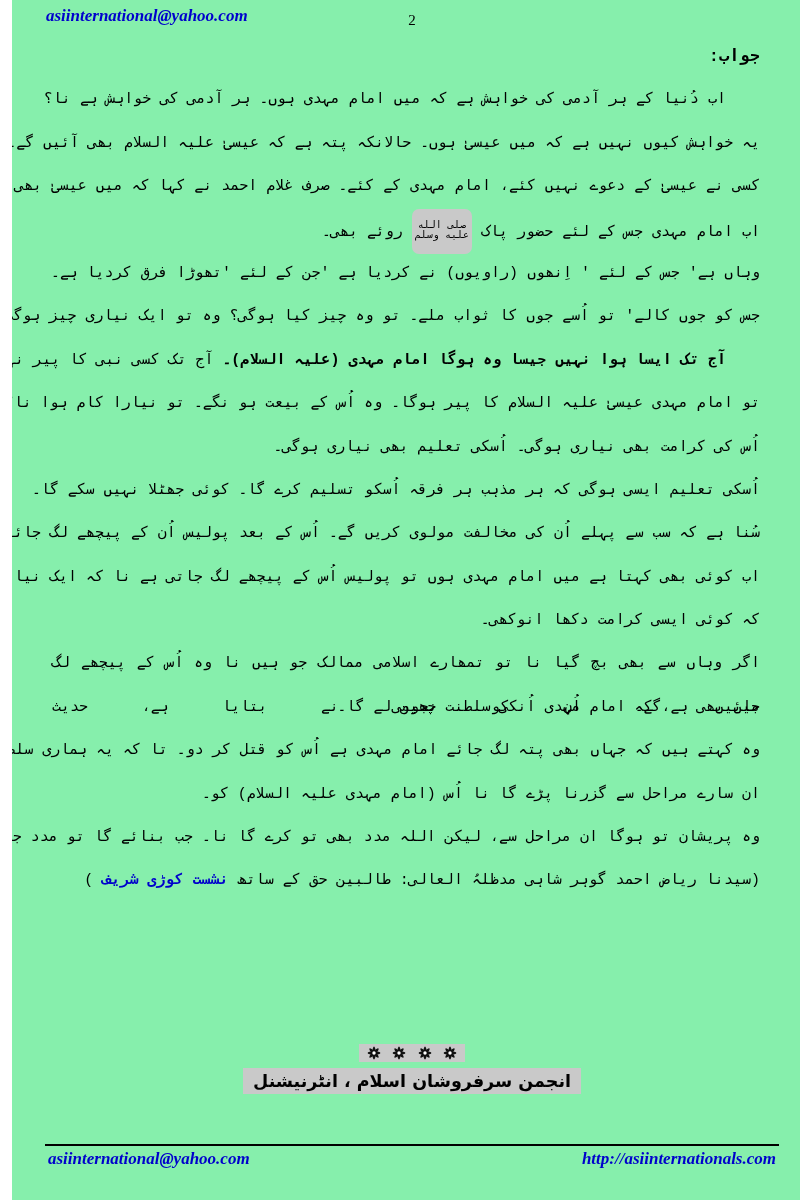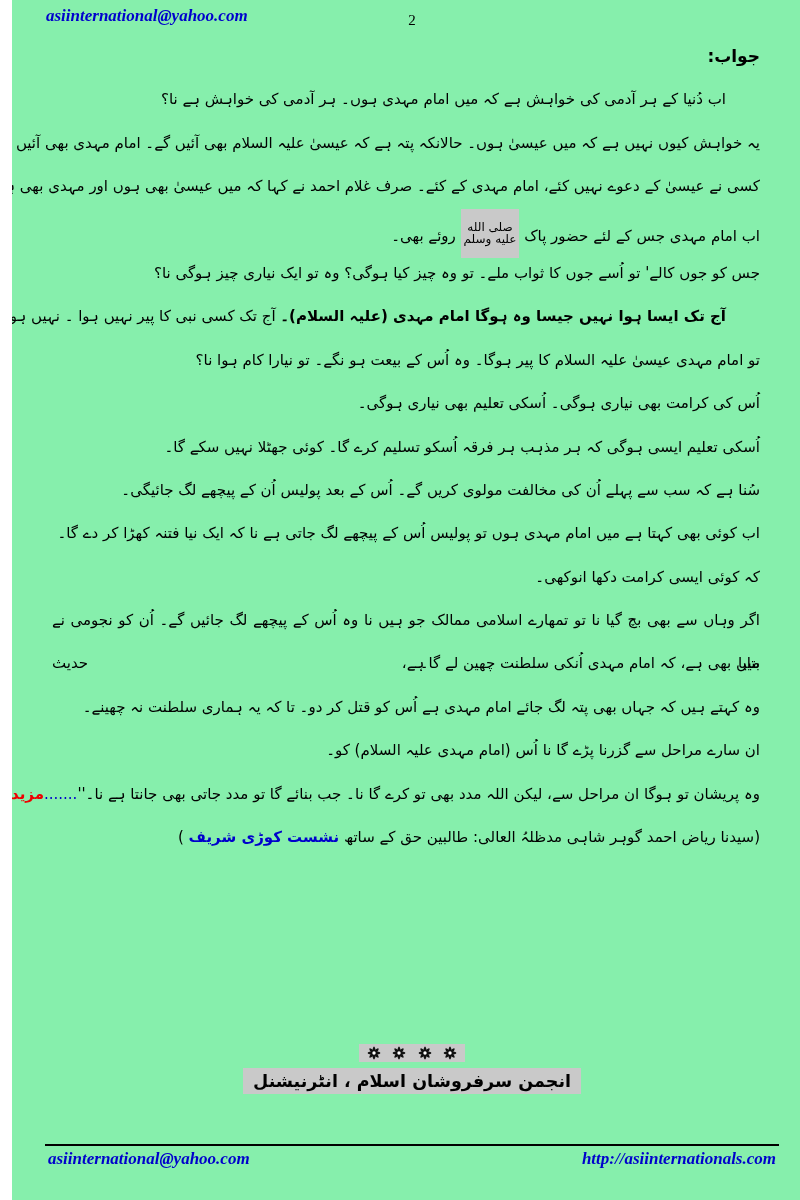--- a/index.html
+++ b/index.html
@@ -22,44 +22,45 @@
   .page-number{
     position:absolute;top:12px;left:0;width:800px;
     text-align:center;
     font-family:"Liberation Serif",serif;
     font-size:15px;color:#000;
   }
   
   .body-text{
     position:absolute;top:35px;right:52px;left:40px;
     direction:rtl;
-    font-size:15px;color:#000;
+    font-size:15px;color:#000;font-family:Liberation Mono, monospace;
   }
   .line{
     height:43.4px;line-height:43.4px;
     text-align:right;
     white-space:nowrap;
     overflow:visible;
   }
   .line.title{font-size:17px;font-weight:bold;}
   .line.indent{padding-right:34px;}
   .line.justify{
     white-space:normal;
     text-align:justify;
     text-align-last:justify;
   }
   .seg-bold{font-weight:bold;}
   .sal{
     display:inline-block;
     background:#c9c9c9;
-    font-size:12px;line-height:1.05;
+    font-size:10px;line-height:1.05;
     padding:12px 3px;
     text-align:center;
     vertical-align:-3px;
     white-space:nowrap;
+    border-radius:7px;
   }
   
   .org-block{
     position:absolute;top:1042px;left:0;width:800px;
     text-align:center;
   }
   .ornament-row{display:block;}
   .ornament-strip{
     display:inline-block;
     background:#c9c9c9;
@@ -102,20 +103,21 @@
   <span class="header-email" style="color:#0000cc;">asiinternational@yahoo.com</span>
 
   <div class="page-number">2</div>
 
   <div class="body-text">
       <div class="line title"><span class="seg-bold">جواب:</span></div>
       <div class="line indent"><span>اب دُنیا کے ہر آدمی کی خواہش ہے کہ میں امام مہدی ہوں۔ ہر آدمی کی خواہش ہے نا؟</span></div>
       <div class="line"><span>یہ خواہش کیوں نہیں ہے کہ میں عیسیٰ ہوں۔ حالانکہ پتہ ہے کہ عیسیٰ علیہ السلام بھی آئیں گے۔ امام مہدی بھی آئیں گے۔</span></div>
       <div class="line"><span>کسی نے عیسیٰ کے دعوے نہیں کئے، امام مہدی کے کئے۔ صرف غلام احمد نے کہا کہ میں عیسیٰ بھی ہوں اور مہدی بھی ہوں۔</span></div>
       <div class="line"><span>اب امام مہدی جس کے لئے حضور پاک </span><span class="sal"><div>صلى الله</div><div>عليه وسلم</div></span><span> روئے بھی۔</span></div>
+      <div class="line"><span>وہاں ہے' جس کے لئے ' اِنھوں (راویوں) نے کردیا ہے 'جن کے لئے 'تھوڑا فرق کردیا ہے۔</span></div>
       <div class="line"><span>جس کو جوں کالے' تو اُسے جوں کا ثواب ملے۔ تو وہ چیز کیا ہوگی؟ وہ تو ایک نیاری چیز ہوگی نا؟</span></div>
       <div class="line indent"><span class="seg-bold">آج تک ایسا ہوا نہیں جیسا وہ ہوگا امام مہدی (علیہ السلام)۔</span><span> آج تک کسی نبی کا پیر نہیں ہوا ۔ نہیں ہوا نا؟</span></div>
       <div class="line"><span>تو امام مہدی عیسیٰ علیہ السلام کا پیر ہوگا۔ وہ اُس کے بیعت ہو نگے۔ تو نیارا کام ہوا نا؟</span></div>
       <div class="line"><span>اُس کی کرامت بھی نیاری ہوگی۔ اُسکی تعلیم بھی نیاری ہوگی۔</span></div>
       <div class="line"><span>اُسکی تعلیم ایسی ہوگی کہ ہر مذہب ہر فرقہ اُسکو تسلیم کرے گا۔ کوئی جھٹلا نہیں سکے گا۔</span></div>
       <div class="line"><span>سُنا ہے کہ سب سے پہلے اُن کی مخالفت مولوی کریں گے۔ اُس کے بعد پولیس اُن کے پیچھے لگ جائیگی۔</span></div>
       <div class="line"><span>اب کوئی بھی کہتا ہے میں امام مہدی ہوں تو پولیس اُس کے پیچھے لگ جاتی ہے نا کہ ایک نیا فتنہ کھڑا کر دے گا۔</span></div>
       <div class="line"><span>کہ کوئی ایسی کرامت دکھا انوکھی۔</span></div>
       <div class="line justify"><span>اگر وہاں سے بھی بچ گیا نا تو تمھارے اسلامی ممالک جو ہیں نا وہ اُس کے پیچھے لگ جائیں گے۔ اُن کو نجومی نے بتایا ہے، حدیث</span></div>
       <div class="line"><span>میں بھی ہے، کہ امام مہدی اُنکی سلطنت چھین لے گا۔</span></div>

